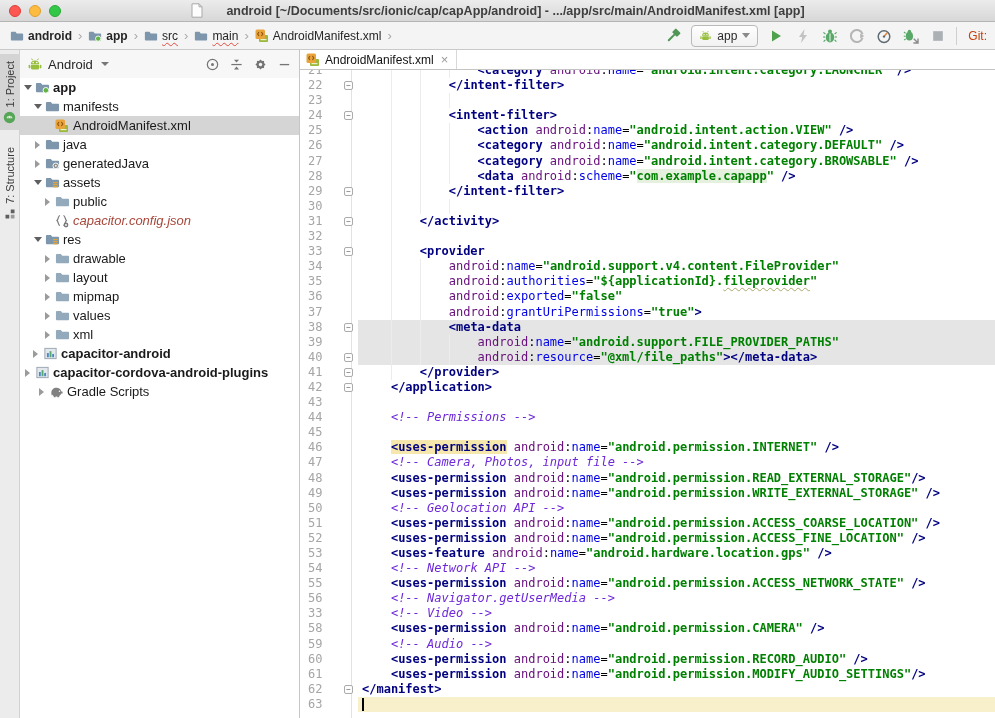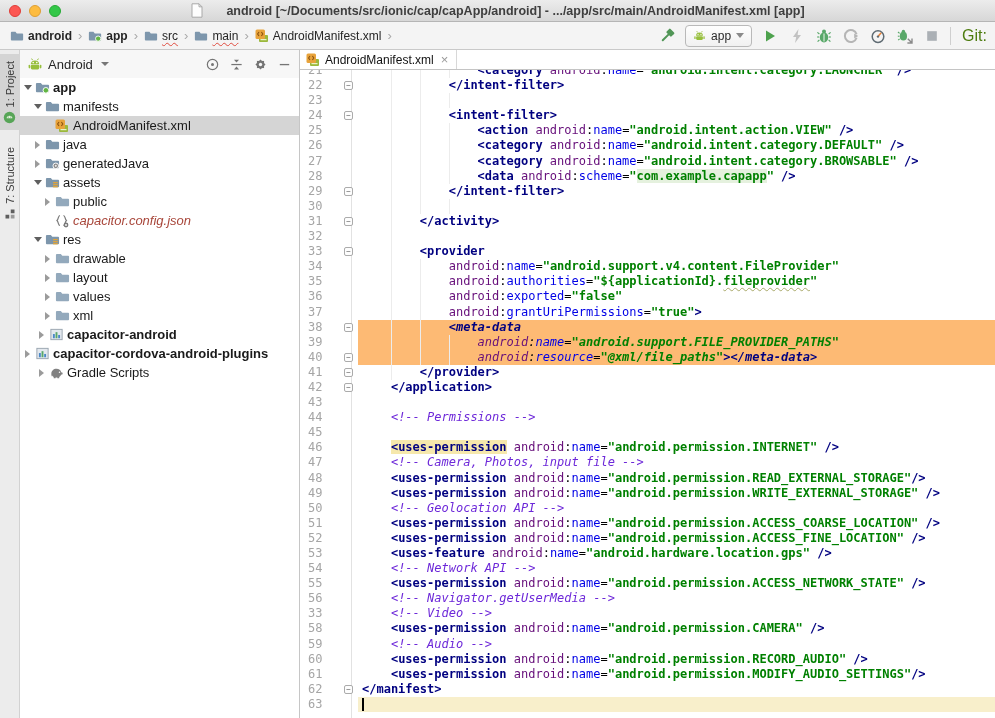--- a/index.html
+++ b/index.html
@@ -30,21 +30,21 @@
     text-decoration-color:#E04B3F; text-decoration-thickness:1px; text-underline-offset:2px; }
   .csep{ color:#A9A9A9; font-size:13px; padding:0 2px; }
   .tools{ margin-left:auto; display:flex; align-items:center; gap:9px; }
   .tbtn{ display:inline-flex; align-items:center; justify-content:center; width:18px; height:20px; }
   .combo{ display:inline-flex; align-items:center; gap:5px; height:22px; padding:0 7px;
     border:1px solid #B9B9B9; border-radius:4px; background:linear-gradient(#FEFEFE,#F1F1F1); }
   .combo .clbl{ font-size:12px; color:#2B2B2B; }
   .combo .car{ width:0; height:0; border-left:4px solid transparent; border-right:4px solid transparent;
     border-top:5px solid #8A8A8A; }
   .vsep{ width:1px; height:18px; background:#CFCFCF; }
-  .gitlbl{ font-size:16px; color:#4d7c0f; padding-left:2px; }
+  .gitlbl{ font-size:12px; color:#c2410c; padding-left:2px; }
 
   
   .main{ position:absolute; left:0; top:50px; right:0; bottom:0; }
 
   
   .stripe{ position:absolute; left:0; top:0; bottom:0; width:20px; background:#ECECEC;
     border-right:1px solid #D2D2D2; display:flex; flex-direction:column; align-items:center; padding-top:4px; }
   .sbtn{ display:flex; flex-direction:column; align-items:center; padding:7px 0 6px; width:20px; gap:4px; }
   .sbtn.active{ background:#D4D4D4; }
   .sbtn .vtext{ writing-mode:vertical-rl; transform:rotate(180deg); font-size:11px; color:#3A3A3A; }
@@ -85,21 +85,21 @@
     font-family:"DejaVu Sans Mono", monospace; font-size:12px; }
   .foldrail{ position:absolute; left:51px; top:0; bottom:0; width:1px; background:#E2E2E2; }
   .codelines{ margin-top:-7px; position:relative; }
   .cl{ display:flex; height:15.1px; line-height:15.1px; }
   .ln{ width:44px; flex:none; padding-left:8px; color:#A5A5A5; font-size:12px; }
   .fold{ width:14px; flex:none; position:relative; }
   .fmark{ position:absolute; left:0; top:3px; width:9px; height:9px; background:#FDFDFD;
     border:1px solid #ABABAB; border-radius:2px; color:#555; font-size:8px; line-height:7px;
     text-align:center; font-family:"Liberation Sans",sans-serif; }
   .cw{ flex:1; position:relative; white-space:pre; padding-left:4px; color:#000; }
-  .cw.rowhl{ background:#fdba74;font-style:italic; }
+  .cw.rowhl{ background:#e5e5e5; }
   .cw.cur{ background:#F8EFCB; }
   .ig{ position:absolute; top:0; bottom:0; border-left:1px solid #ECECEC; }
   .caret{ position:absolute; left:4px; top:1px; width:1.5px; height:13px; background:#000; }
 
   .s-t{ color:#000080; font-weight:bold; }
   .s-x{ color:#000; }
   .s-p{ color:#660E7A; }
   .s-a{ color:#0000E6; }
   .s-v{ color:#008000; font-weight:bold; }
   .s-g{ color:#008000; font-weight:bold; background:#E5F1DE; }
@@ -479,34 +479,45 @@
           </div>
           <div class="trow" style="padding-left: 22px;">
             <span class="tarrow">
               <span class="tri-c"></span>
             </span>
             <span class="ticon">
               <svg width="15" height="15" viewBox="0 0 16 16">
                 <path d="M1 4.2 A1 1 0 0 1 2 3.2 H6.2 L7.8 5 H14 A1 1 0 0 1 15 6 V12 A1 1 0 0 1 14 13 H2 A1 1 0 0 1 1 12 Z" fill="#93A9BC"></path>
               </svg>
             </span>
+            <span class="tlbl">mipmap</span>
+          </div>
+          <div class="trow" style="padding-left: 22px;">
+            <span class="tarrow">
+              <span class="tri-c"></span>
+            </span>
+            <span class="ticon">
+              <svg width="15" height="15" viewBox="0 0 16 16">
+                <path d="M1 4.2 A1 1 0 0 1 2 3.2 H6.2 L7.8 5 H14 A1 1 0 0 1 15 6 V12 A1 1 0 0 1 14 13 H2 A1 1 0 0 1 1 12 Z" fill="#93A9BC"></path>
+              </svg>
+            </span>
             <span class="tlbl">values</span>
           </div>
           <div class="trow" style="padding-left: 22px;">
             <span class="tarrow">
               <span class="tri-c"></span>
             </span>
             <span class="ticon">
               <svg width="15" height="15" viewBox="0 0 16 16">
                 <path d="M1 4.2 A1 1 0 0 1 2 3.2 H6.2 L7.8 5 H14 A1 1 0 0 1 15 6 V12 A1 1 0 0 1 14 13 H2 A1 1 0 0 1 1 12 Z" fill="#93A9BC"></path>
               </svg>
             </span>
             <span class="tlbl">xml</span>
           </div>
-          <div class="trow" style="padding-left: 16px;">
+          <div class="trow" style="padding-left: 10px;">
             <span class="tarrow">
               <span class="tri-c"></span>
             </span>
             <span class="ticon">
               <svg width="15" height="15" viewBox="0 0 16 16">
                 <rect x="2" y="2.5" width="12" height="11" fill="#E3E8EE" stroke="#98A3AF"></rect>
                 <rect x="4.2" y="7.5" width="2" height="4.5" fill="#4A87C7"></rect>
                 <rect x="7" y="5.5" width="2" height="6.5" fill="#59A869"></rect>
                 <rect x="9.8" y="8.5" width="2" height="3.5" fill="#4A87C7"></rect>
               </svg>

